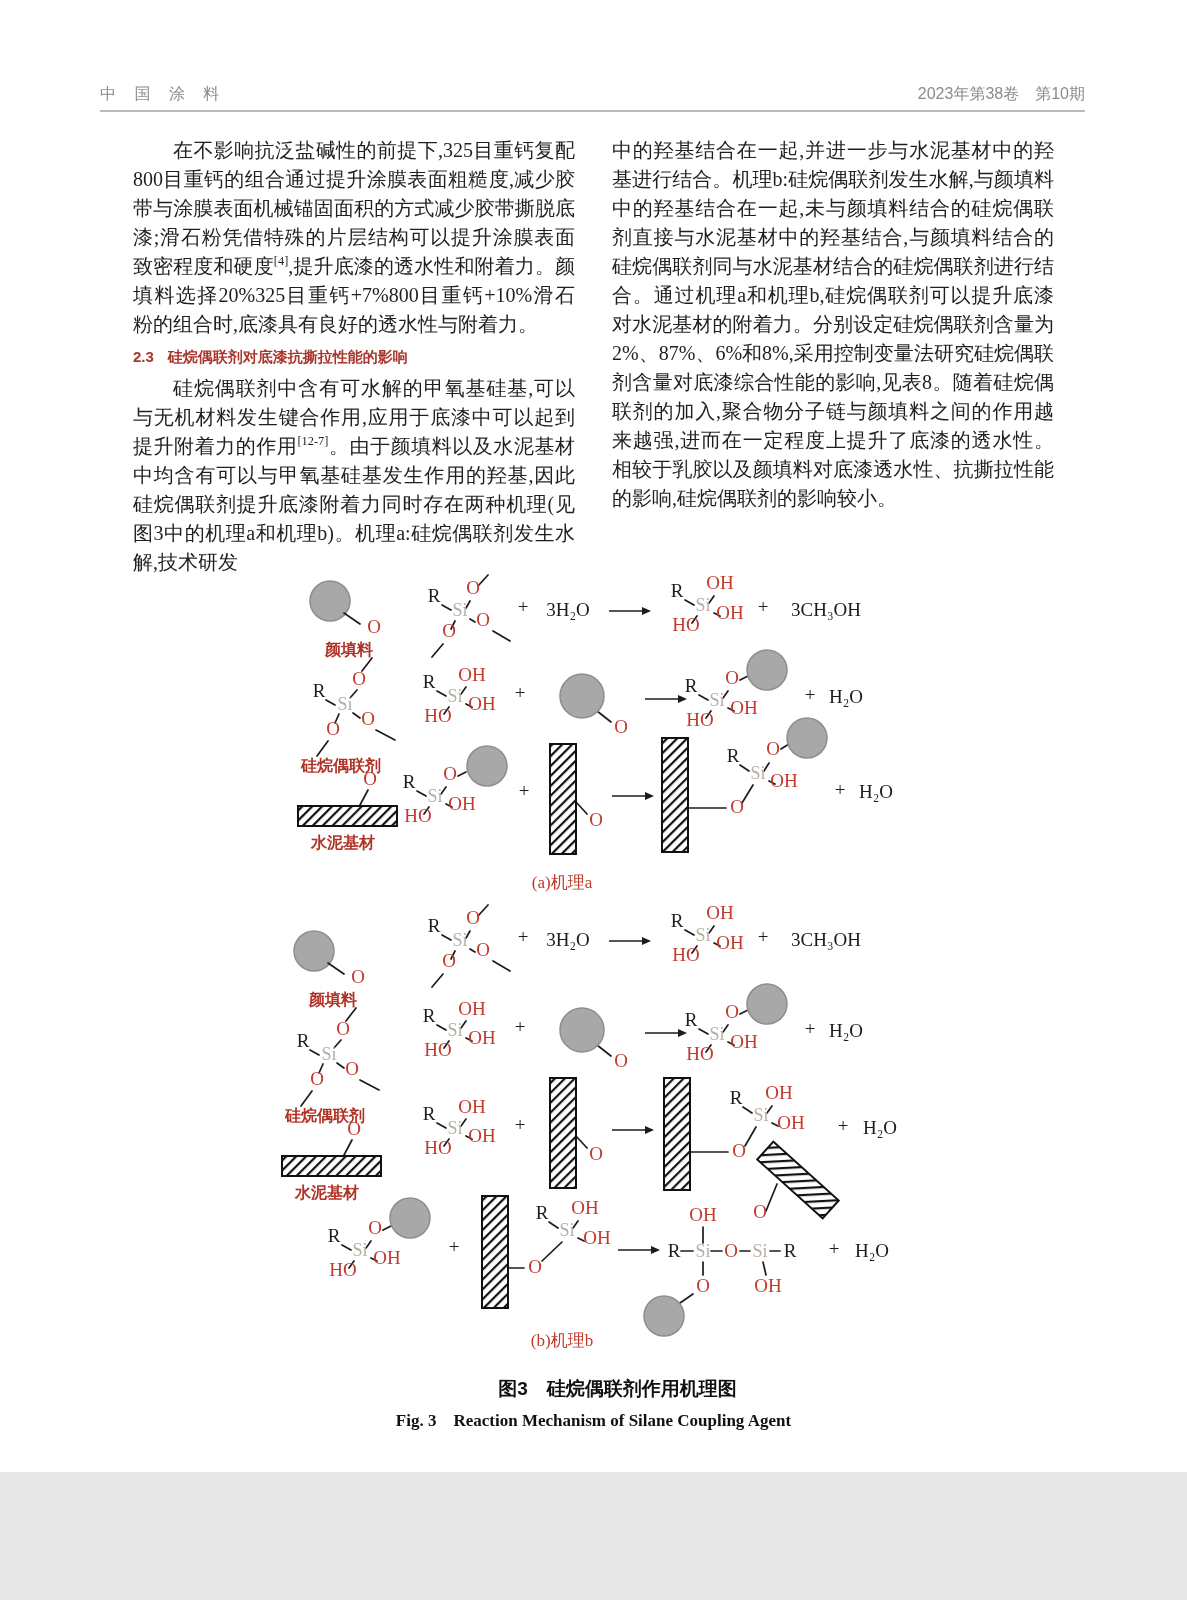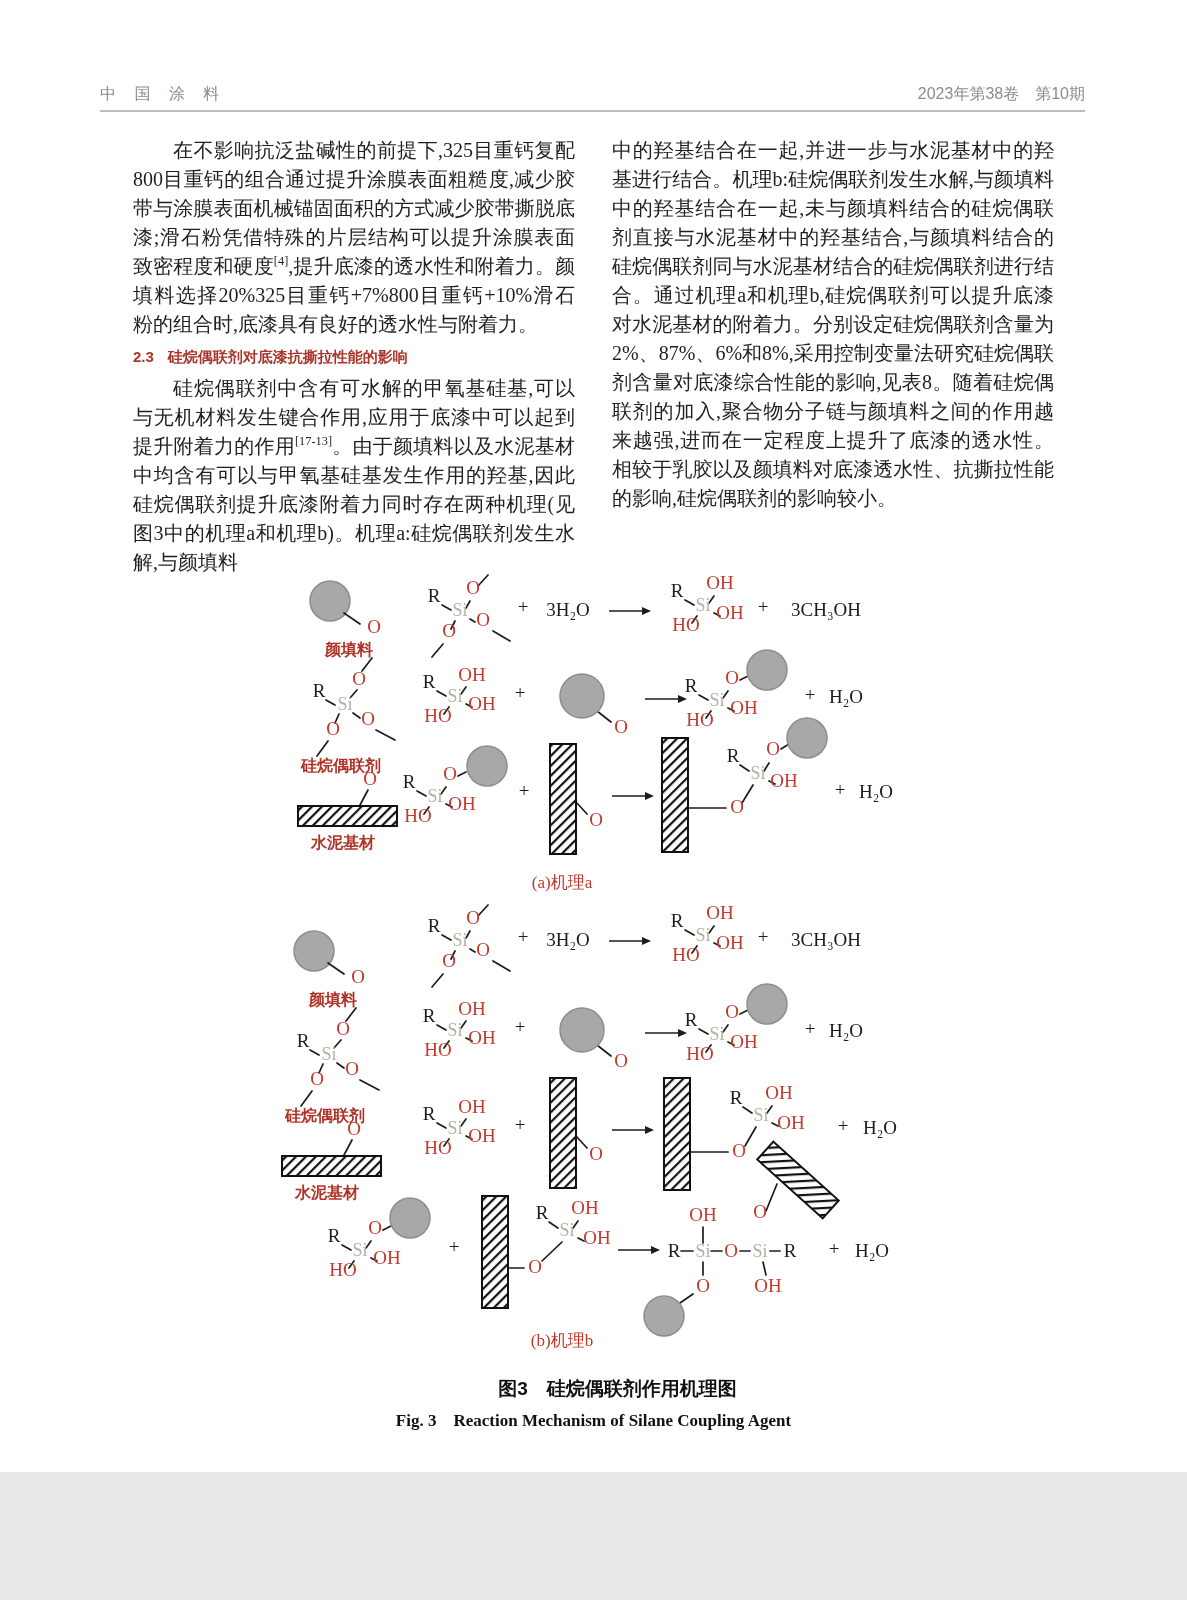--- a/index.html
+++ b/index.html
@@ -53,21 +53,21 @@
   <div class="hdr">
     <span class="jn">中 国 涂 料</span>
     <span class="is">2023年第38卷　第10期</span>
   </div>
   <div class="rule"></div>
 
   <div class="cols">
     <div class="col">
       <p class="indent"><span>在不影响抗泛盐碱性的前提下,325目重钙复配800目重钙的组合通过提升涂膜表面粗糙度,减少胶带与涂膜表面机械锚固面积的方式减少胶带撕脱底漆;滑石粉凭借特殊的片层结构可以提升涂膜表面致密程度和硬度</span><sup>[4]</sup><span>,提升底漆的透水性和附着力。颜填料选择20%325目重钙+7%800目重钙+10%滑石粉的组合时,底漆具有良好的透水性与附着力。</span></p>
       <h3 class="sec"><span class="num">2.3</span><span>硅烷偶联剂对底漆抗撕拉性能的影响</span></h3>
-      <p class="indent"><span>硅烷偶联剂中含有可水解的甲氧基硅基,可以与无机材料发生键合作用,应用于底漆中可以起到提升附着力的作用</span><sup>[17-13]</sup><span>。由于颜填料以及水泥基材中均含有可以与甲氧基硅基发生作用的羟基,因此硅烷偶联剂提升底漆附着力同时存在两种机理(见图3中的机理a和机理b)。机理a:硅烷偶联剂发生水解,与颜填料</span></p>
+      <p class="indent"><span>硅烷偶联剂中含有可水解的甲氧基硅基,可以与无机材料发生键合作用,应用于底漆中可以起到提升附着力的作用</span><sup>[12-7]</sup><span>。由于颜填料以及水泥基材中均含有可以与甲氧基硅基发生作用的羟基,因此硅烷偶联剂提升底漆附着力同时存在两种机理(见图3中的机理a和机理b)。机理a:硅烷偶联剂发生水解,技术研发</span></p>
     </div>
     <div class="col">
       <p>中的羟基结合在一起,并进一步与水泥基材中的羟基进行结合。机理b:硅烷偶联剂发生水解,与颜填料中的羟基结合在一起,未与颜填料结合的硅烷偶联剂直接与水泥基材中的羟基结合,与颜填料结合的硅烷偶联剂同与水泥基材结合的硅烷偶联剂进行结合。通过机理a和机理b,硅烷偶联剂可以提升底漆对水泥基材的附着力。分别设定硅烷偶联剂含量为2%、87%、6%和8%,采用控制变量法研究硅烷偶联剂含量对底漆综合性能的影响,见表8。随着硅烷偶联剂的加入,聚合物分子链与颜填料之间的作用越来越强,进而在一定程度上提升了底漆的透水性。相较于乳胶以及颜填料对底漆透水性、抗撕拉性能的影响,硅烷偶联剂的影响较小。</p>
     </div>
   </div>
 
   <div class="fig">
     <svg viewBox="0 0 640 800" width="640" height="800">
       <defs>
         <pattern id="hatch" patternUnits="userSpaceOnUse" width="7" height="7" patternTransform="rotate(45)">

